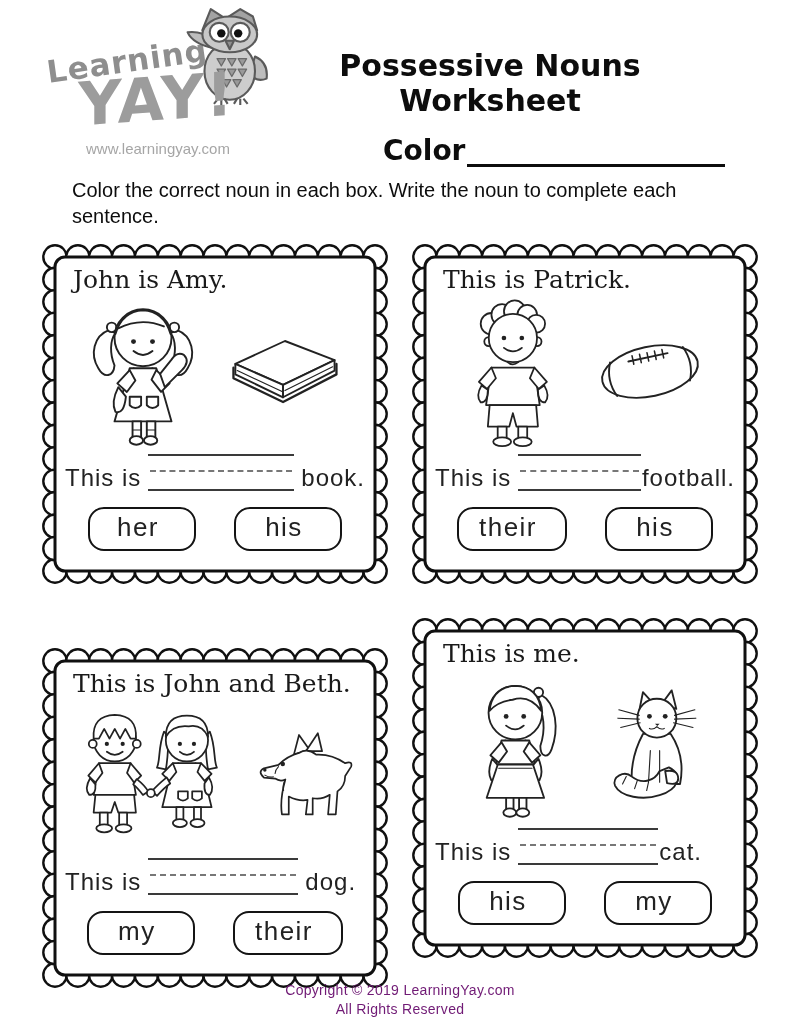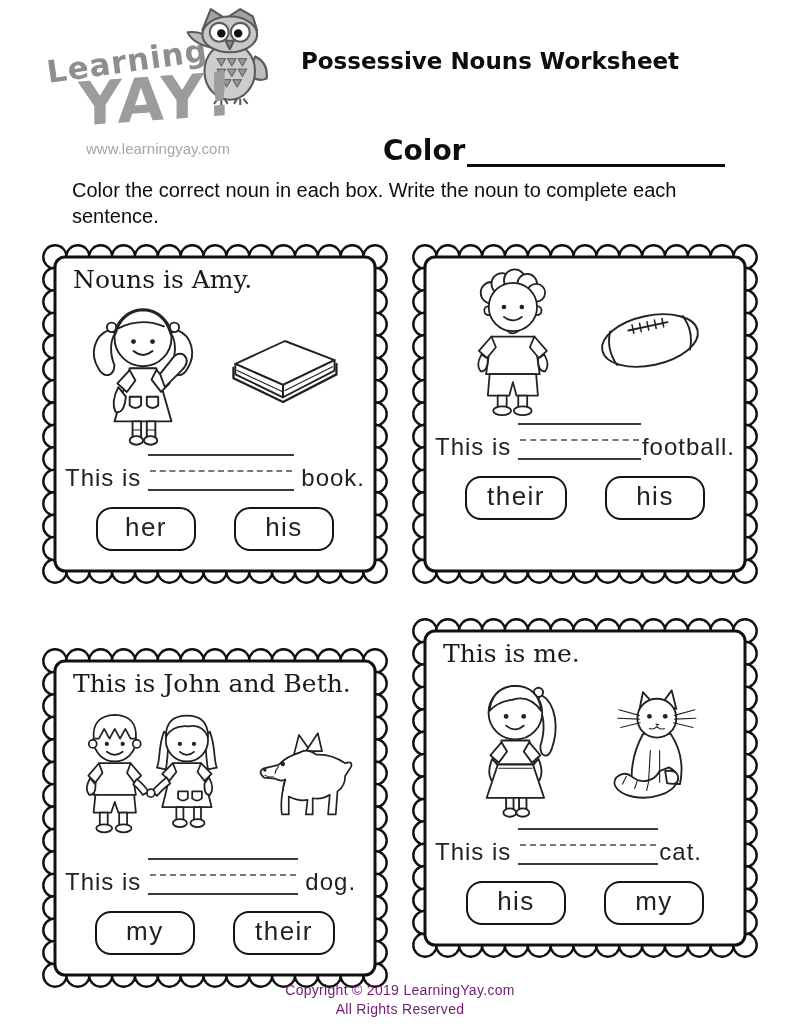--- a/index.html
+++ b/index.html
@@ -10,21 +10,21 @@
   .logo{position:absolute;left:38px;top:6px;width:268px;height:162px;}
   .brand1{position:absolute;left:8px;top:36px;font-family:"DejaVu Sans",sans-serif;
           font-weight:bold;font-size:31px;color:#8e8e8e;transform:rotate(-8deg);letter-spacing:1px;}
   .brand2{position:absolute;left:40px;top:58px;font-family:"DejaVu Sans",sans-serif;
           font-weight:bold;font-size:60px;color:#9c9c9c;transform:rotate(-4deg) skewX(-4deg);letter-spacing:2px;}
   .site{position:absolute;left:0;top:134px;width:240px;text-align:center;font-size:15px;color:#a6a6a6;}
   .owl{position:absolute;left:138px;top:0;}
 
   
   .title{position:absolute;left:300px;top:48px;width:380px;margin:0;text-align:center;
-         font-family:"DejaVu Sans",sans-serif;font-weight:bold;font-size:23px;color:#0d0d0d;}
+         font-family:"DejaVu Sans",sans-serif;font-weight:bold;font-size:30px;color:#0d0d0d;}
   .name-row{position:absolute;left:383px;top:132px;display:flex;align-items:flex-end;
             font-family:"DejaVu Sans",sans-serif;font-weight:bold;font-size:28px;color:#0d0d0d;}
   .name-blank{display:inline-block;width:258px;height:32px;border-bottom:3px solid #0d0d0d;margin-left:2px;}
 
   .instructions{position:absolute;left:72px;top:177px;width:612px;margin:0;
                 font-size:20px;line-height:1.3;color:#0d0d0d;}
 
   
   .card{position:absolute;width:346px;height:340px;}
   .card.c1{left:42px;top:244px;} .card.c2{left:412px;top:244px;}
@@ -38,21 +38,21 @@
   .figures svg{flex:0 0 auto;}
 
   .sentence{display:flex;align-items:flex-end;justify-content:flex-start;margin-top:6px;
             font-size:24px;letter-spacing:1px;color:#222;font-weight:300;}
   .sentence span{line-height:1.05;padding-bottom:1px;white-space:nowrap;}
   .guide{position:relative;height:32px;border-top:2px solid #3a3a3a;border-bottom:2px solid #3a3a3a;margin:0 7px;}
   .guide::after{content:'';position:absolute;left:2px;right:2px;top:14px;border-top:2px dashed #777;}
   .guide.tight{margin-right:1px;}
 
   .options{display:flex;justify-content:center;gap:38px;margin-top:16px;}
-  .option{border:2.6px solid #141414;border-radius:16px;padding:3px 20px 6px 20px;min-width:56px;
+  .option{border:2.6px solid #141414;border-radius:16px;padding:3px 28px 6px 20px;min-width:56px;
           text-align:center;font-size:26px;letter-spacing:1.5px;color:#222;background:#fff;font-weight:300;}
 
   
   .footer{position:absolute;left:0;top:981px;width:800px;text-align:center;color:#701a75;
           font-size:14px;line-height:1.35;letter-spacing:.3px;}
 
   
   .art{stroke:#222;stroke-width:2;fill:#fff;stroke-linecap:round;stroke-linejoin:round;}
   .art .dot{fill:#222;stroke:none;}
   .art .nofill{fill:none;}
@@ -157,21 +157,21 @@
         <circle cx="333" cy="237.28571428571428" r="11.7" fill="#fff" stroke="#101010" stroke-width="2.4"></circle>
         <circle cx="13" cy="259.7142857142857" r="11.7" fill="#fff" stroke="#101010" stroke-width="2.4"></circle>
         <circle cx="333" cy="259.7142857142857" r="11.7" fill="#fff" stroke="#101010" stroke-width="2.4"></circle>
         <circle cx="13" cy="282.14285714285717" r="11.7" fill="#fff" stroke="#101010" stroke-width="2.4"></circle>
         <circle cx="333" cy="282.14285714285717" r="11.7" fill="#fff" stroke="#101010" stroke-width="2.4"></circle>
         <circle cx="13" cy="304.57142857142856" r="11.7" fill="#fff" stroke="#101010" stroke-width="2.4"></circle>
         <circle cx="333" cy="304.57142857142856" r="11.7" fill="#fff" stroke="#101010" stroke-width="2.4"></circle>
         <rect x="13" y="13" width="320" height="314" rx="10" fill="#fff" stroke="#101010" stroke-width="3"></rect>
       </svg>
     <div class="card-content">
-      <h2 class="card-heading">Nouns is Amy.</h2>
+      <h2 class="card-heading">John is Amy.</h2>
       <div class="figures">
         <svg class="art" width="118" height="152" viewBox="0 0 120 160">
           <path d="M24,36 C8,42 4,62 13,76 C19,87 29,85 30,73 C25,61 25,47 31,39 Z"></path>
           <circle cx="27" cy="33" r="5"></circle>
           <path d="M96,36 C112,42 116,62 107,76 C101,87 91,85 90,73 C95,61 95,47 89,39 Z"></path>
           <circle cx="93" cy="33" r="5"></circle>
           <circle cx="60" cy="44" r="30"></circle>
           <path class="nofill" d="M31,40 Q38,16 60,15 Q82,16 89,40"></path>
           <path class="nofill" d="M34,34 Q58,22 82,32"></path>
           <circle class="dot" cx="50" cy="48" r="2.6"></circle>
@@ -265,20 +265,21 @@
         <circle cx="333" cy="237.28571428571428" r="11.7" fill="#fff" stroke="#101010" stroke-width="2.4"></circle>
         <circle cx="13" cy="259.7142857142857" r="11.7" fill="#fff" stroke="#101010" stroke-width="2.4"></circle>
         <circle cx="333" cy="259.7142857142857" r="11.7" fill="#fff" stroke="#101010" stroke-width="2.4"></circle>
         <circle cx="13" cy="282.14285714285717" r="11.7" fill="#fff" stroke="#101010" stroke-width="2.4"></circle>
         <circle cx="333" cy="282.14285714285717" r="11.7" fill="#fff" stroke="#101010" stroke-width="2.4"></circle>
         <circle cx="13" cy="304.57142857142856" r="11.7" fill="#fff" stroke="#101010" stroke-width="2.4"></circle>
         <circle cx="333" cy="304.57142857142856" r="11.7" fill="#fff" stroke="#101010" stroke-width="2.4"></circle>
         <rect x="13" y="13" width="320" height="314" rx="10" fill="#fff" stroke="#101010" stroke-width="3"></rect>
       </svg>
     <div class="card-content">
+      <h2 class="card-heading">This is Patrick.</h2>
       <div class="figures">
         <svg class="art" width="108" height="152" viewBox="0 0 110 170">
           <circle cx="32" cy="31" r="12"></circle>
             <circle cx="44" cy="21" r="12"></circle>
             <circle cx="58" cy="17" r="12"></circle>
           <circle cx="72" cy="21" r="11"></circle>
             <circle cx="82" cy="31" r="10"></circle>
           <circle cx="29" cy="51" r="5"></circle>
             <circle cx="83" cy="51" r="5"></circle>
           <circle cx="56" cy="47" r="27"></circle>

